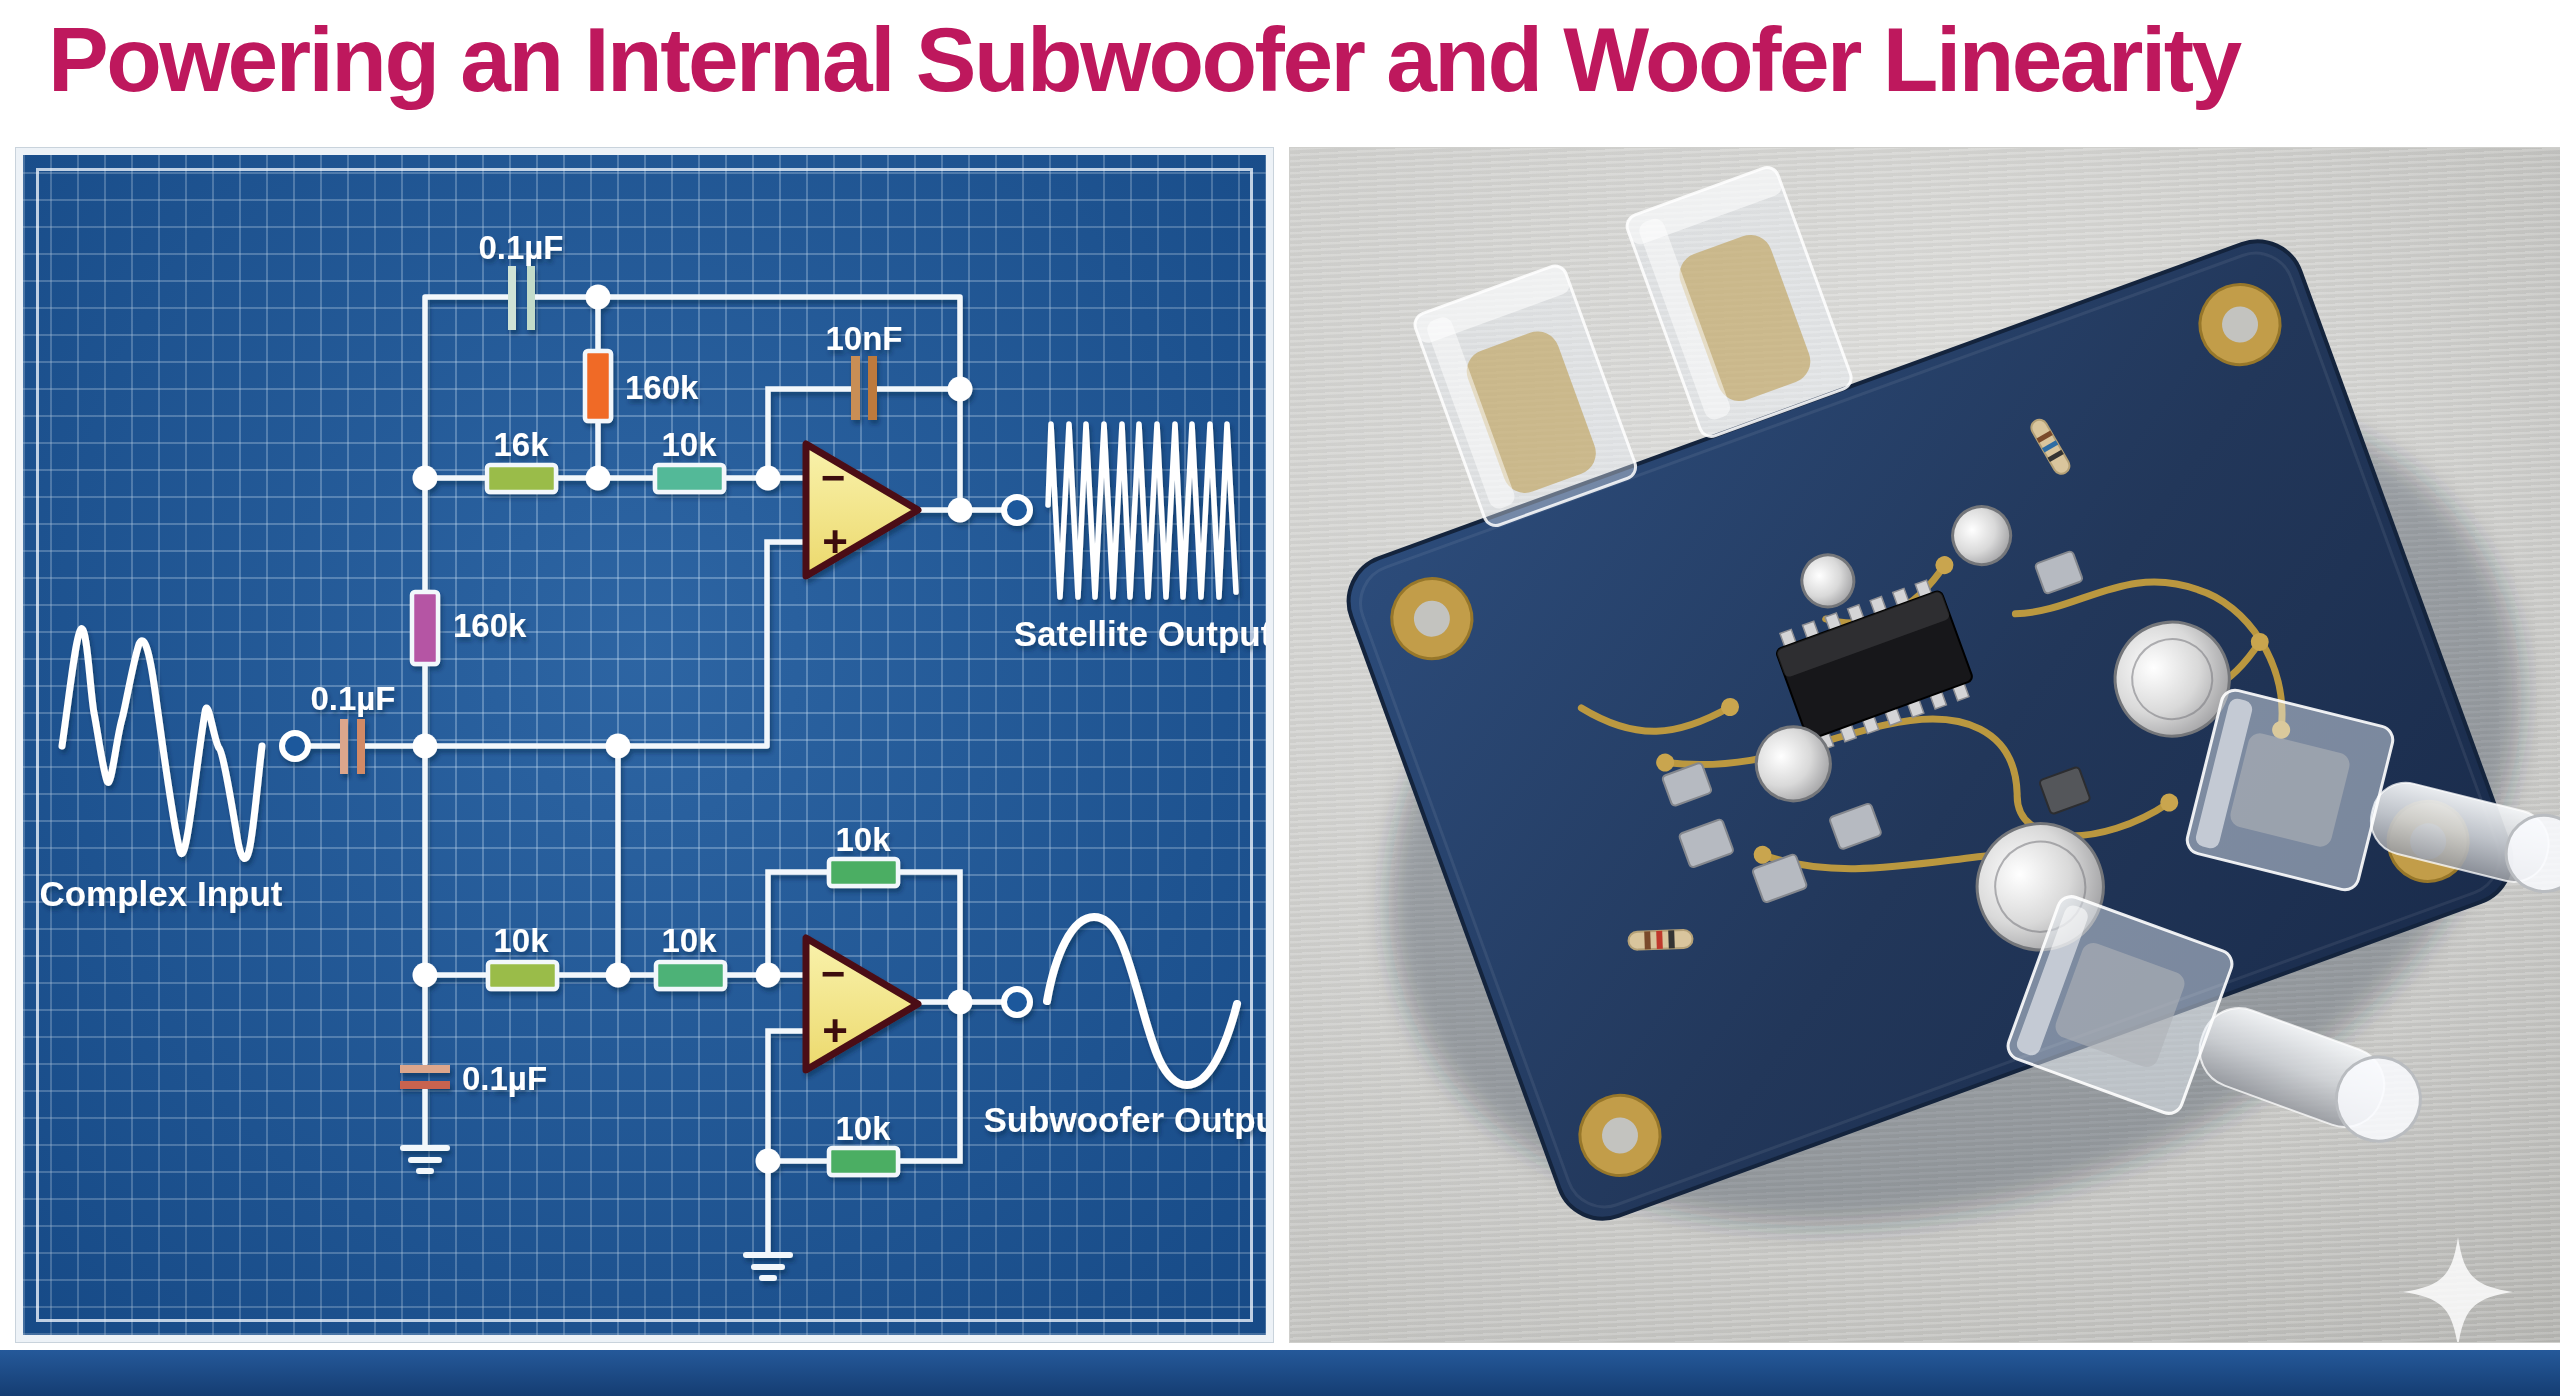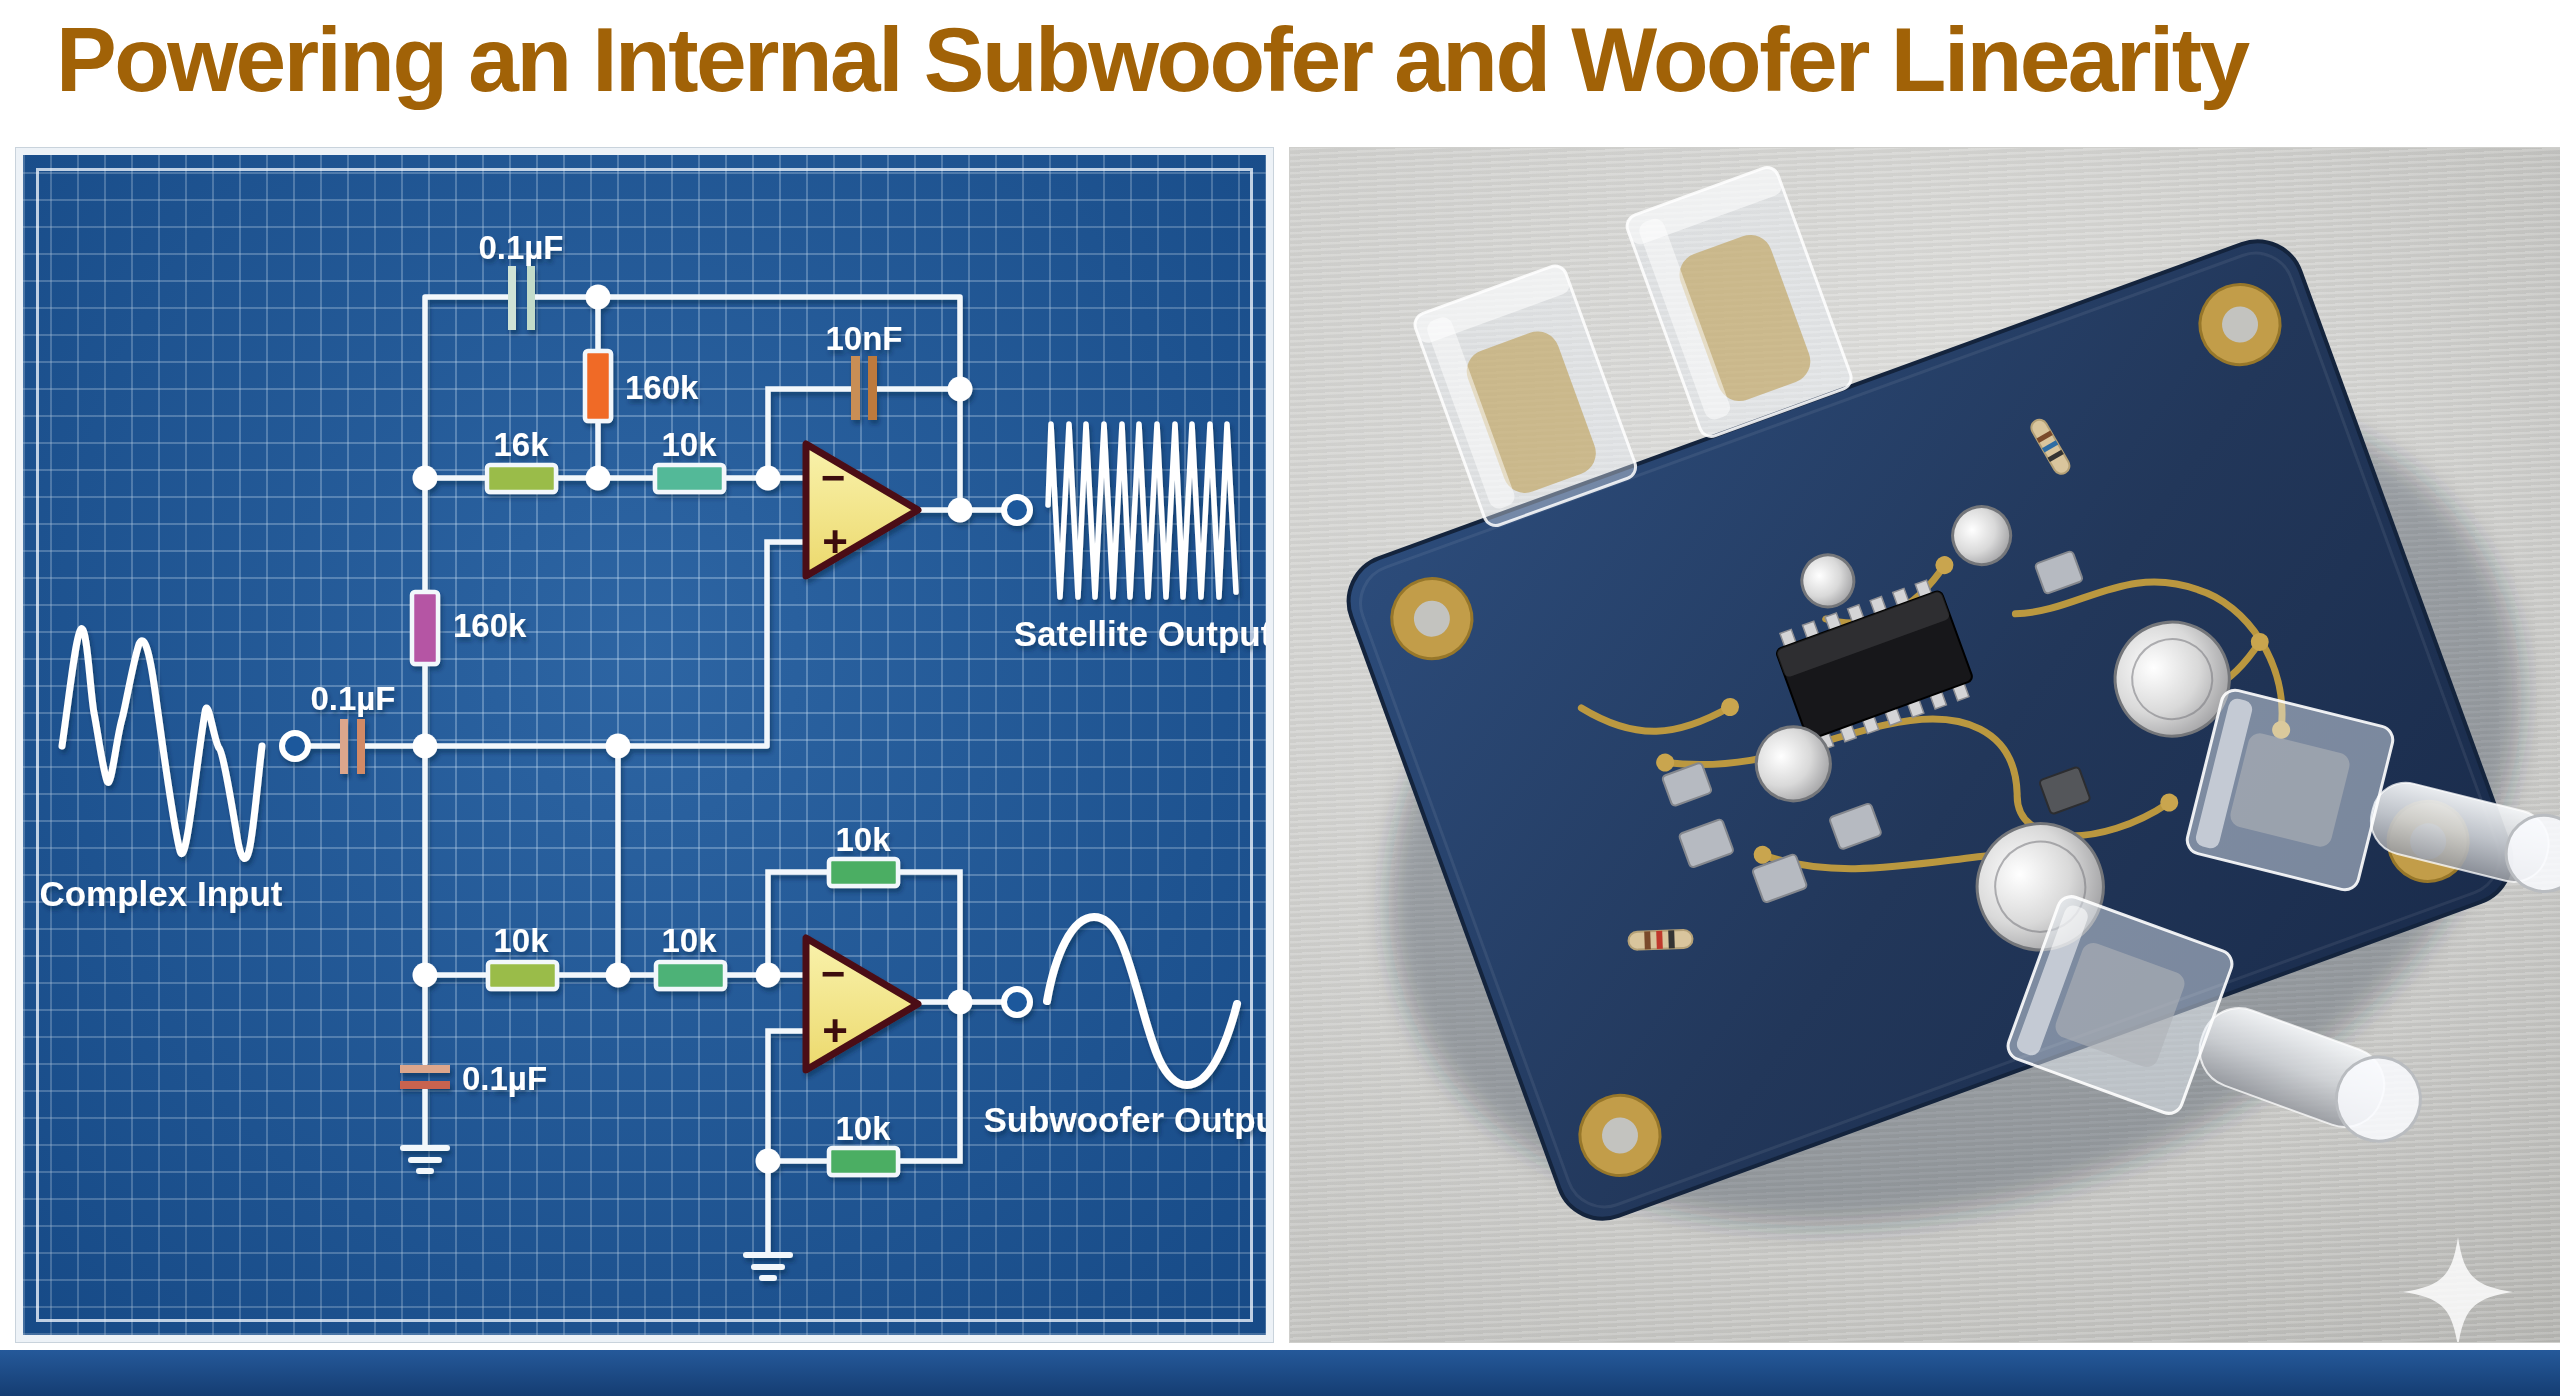--- a/index.html
+++ b/index.html
@@ -1,22 +1,22 @@
 <!DOCTYPE html>
 <html><head>
 <meta charset="utf-8">
 <style>
   html,body{margin:0;padding:0;}
   body{
     width:2560px;height:1396px;position:relative;overflow:hidden;
     background:#ffffff;font-family:"Liberation Sans",sans-serif;
   }
   #title{
-    position:absolute;left:56px;top:8px;
-    font-size:91px;font-weight:bold;color:#a16207;
+    position:absolute;left:48px;top:8px;
+    font-size:91px;font-weight:bold;color:#be185d;
     letter-spacing:-2.5px;white-space:nowrap;
   }
   .panel-blueprint{
     position:absolute;left:16px;top:148px;width:1257px;height:1194px;
     box-sizing:border-box;border:7px solid #edf2f7;
     background-color:#1d599c;
     background-image:
       radial-gradient(ellipse at 50% 42%, rgba(255,255,255,.07), rgba(2,24,62,.22) 97%),
       repeating-linear-gradient(0deg, rgba(201,226,248,.34) 0 2px, rgba(0,0,0,0) 2px 27px),
       repeating-linear-gradient(90deg, rgba(201,226,248,.34) 0 2px, rgba(0,0,0,0) 2px 27px);

